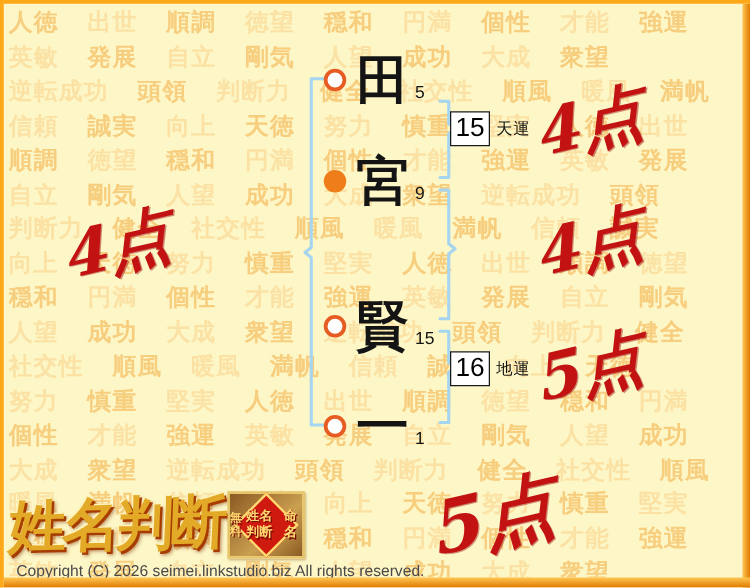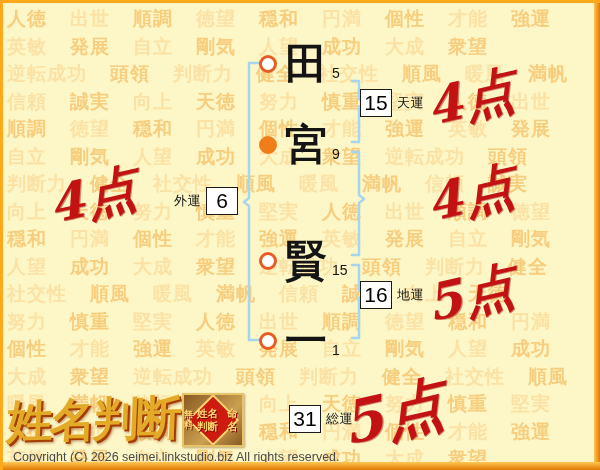--- a/index.html
+++ b/index.html
@@ -113,28 +113,20 @@
   </div>
 
   <div class="fortune" style="left:357px; top:86px">
     <span class="numbox">15</span>
     <span class="flabel">天運</span>
   </div>
   <div class="fortune" style="left:357px; top:278px">
     <span class="numbox">16</span>
     <span class="flabel">地運</span>
   </div>
-  <div class="fortune" style="left:171px; top:184px">
-    <span class="flabel">外運</span>
-    <span class="numbox">6</span>
-  </div>
-  <div class="fortune" style="left:286px; top:402px">
-    <span class="numbox">31</span>
-    <span class="flabel">総運</span>
-  </div>
 
   <div class="score small" style="left:428px; top:62px">4点</div>
   <div class="score small" style="left:50px;  top:160px">4点</div>
   <div class="score small" style="left:428px; top:158px">4点</div>
   <div class="score small" style="left:428px; top:258px">5点</div>
   <div class="score big" style="left:344px; top:372px">5点</div>
 
   <div id="logo">姓名判断</div>
   <div id="badge">
     <div class="diamond"></div>

